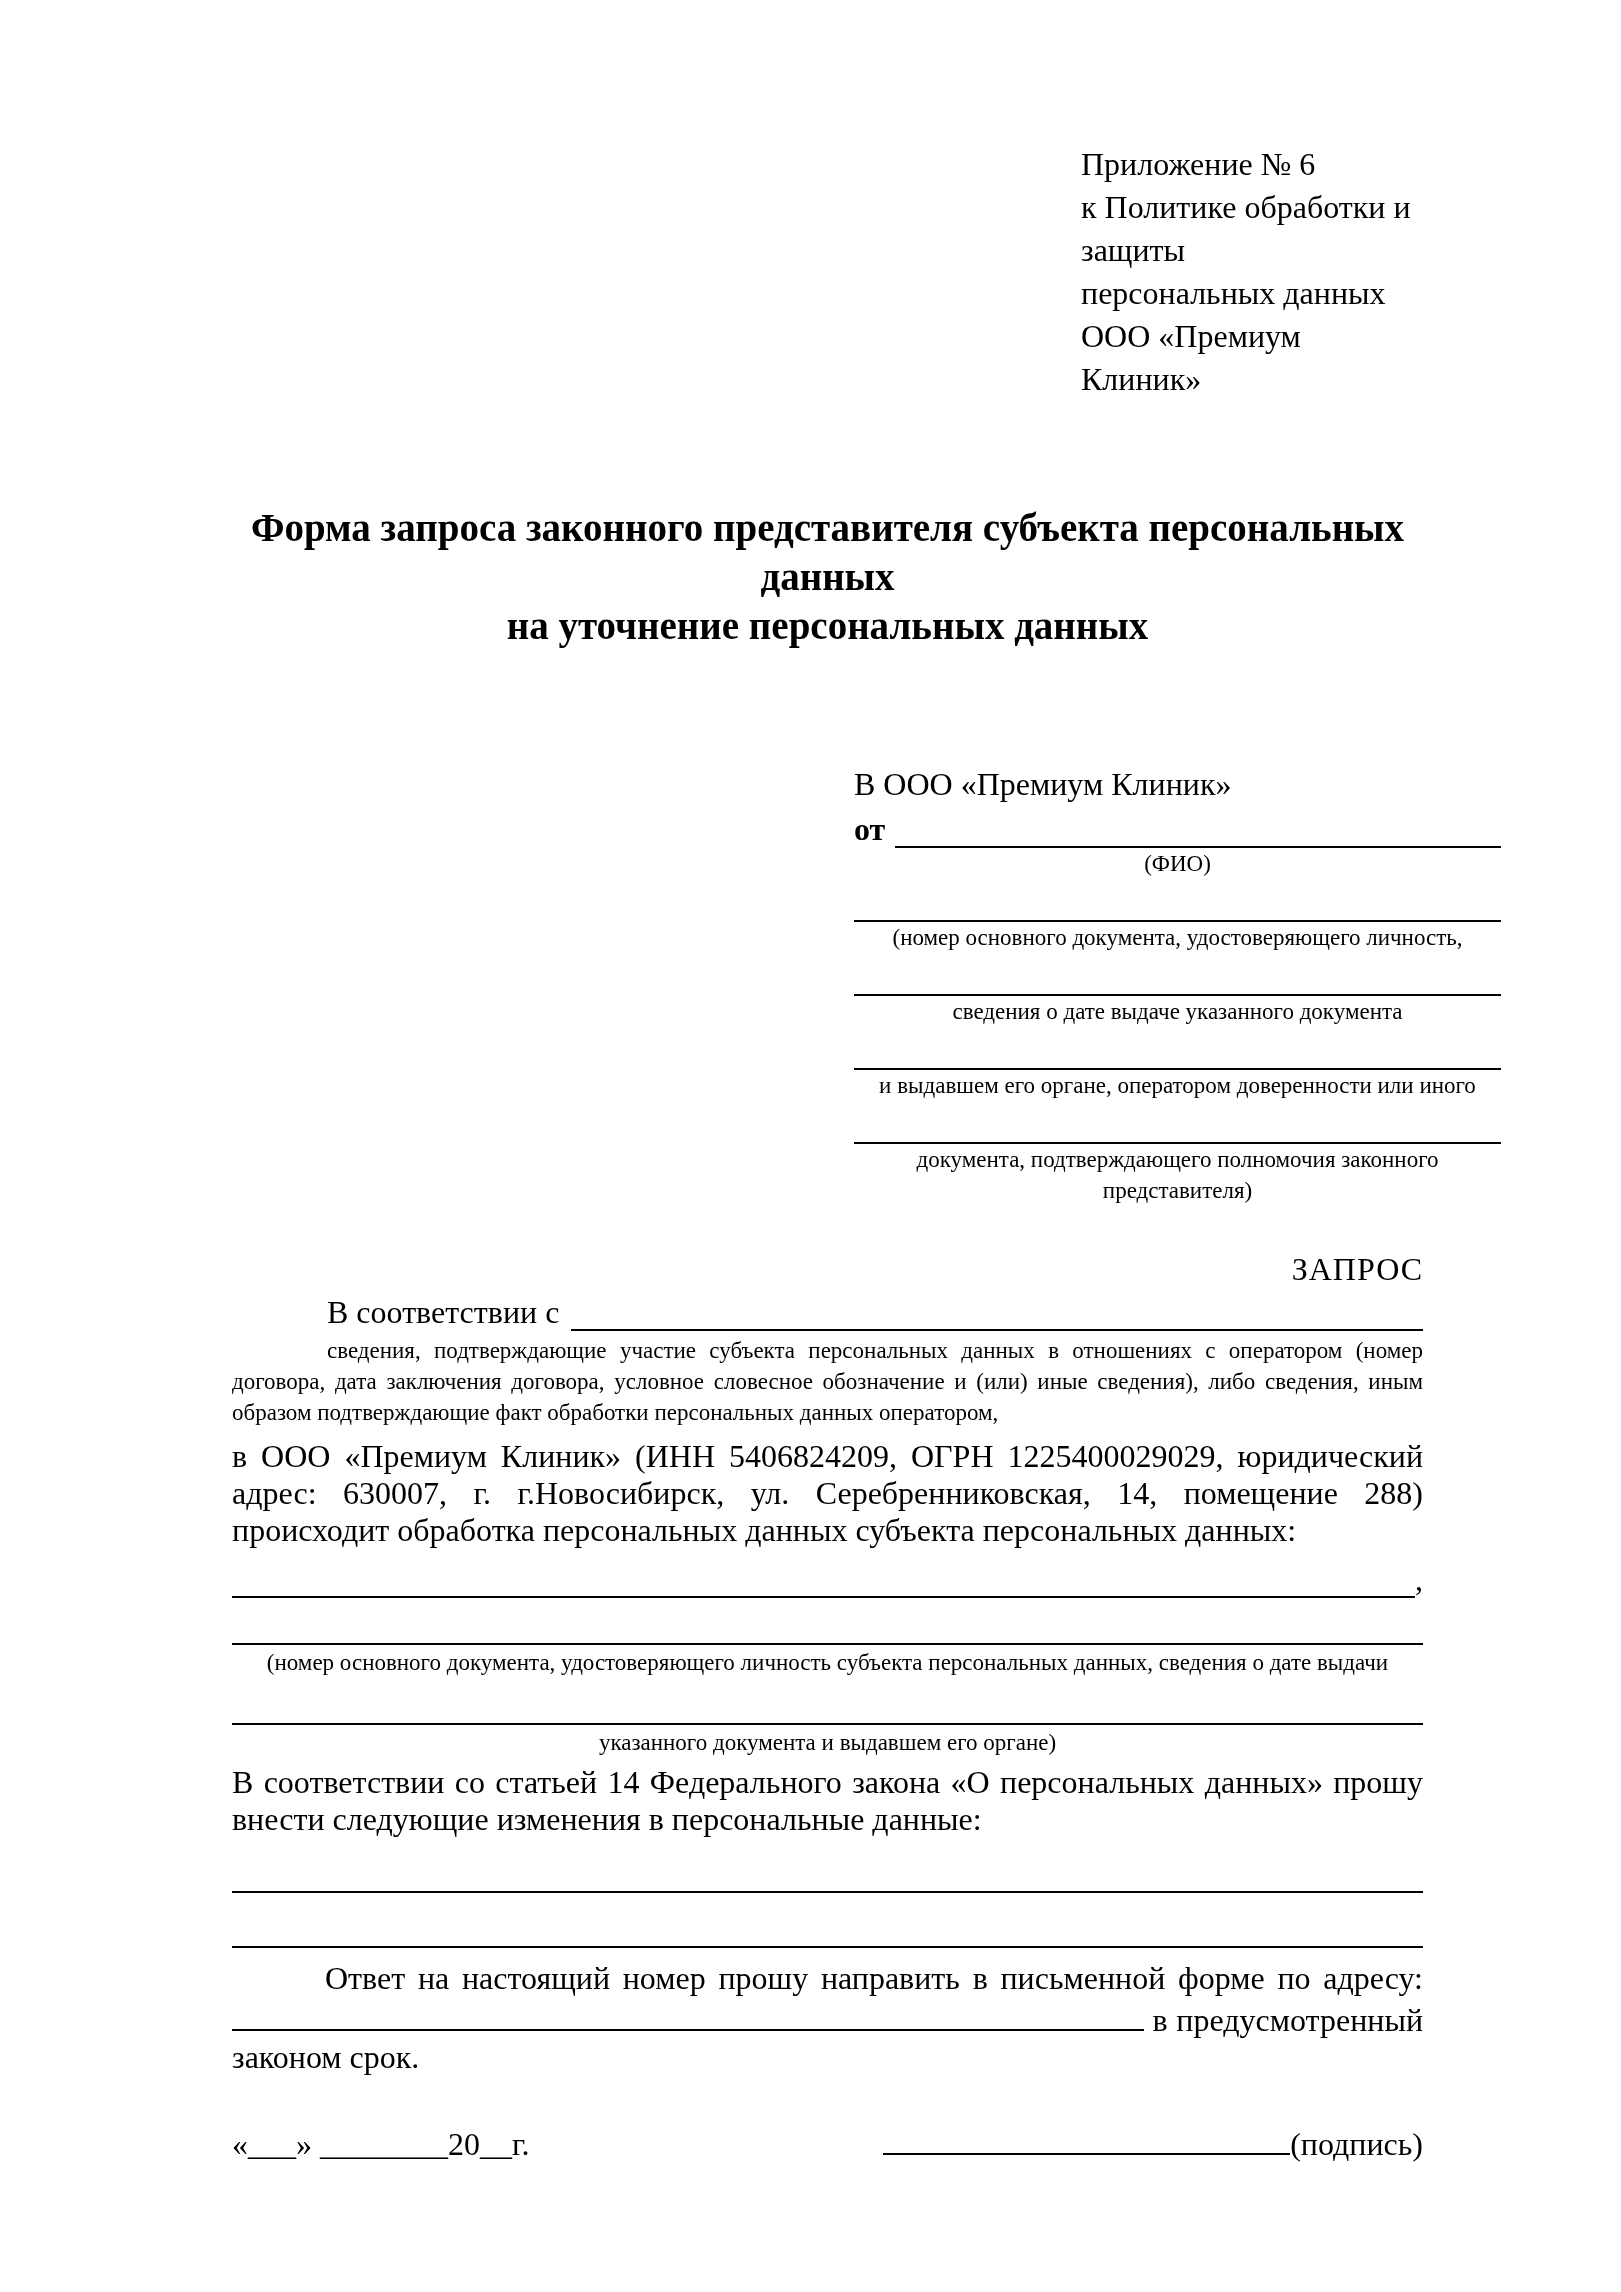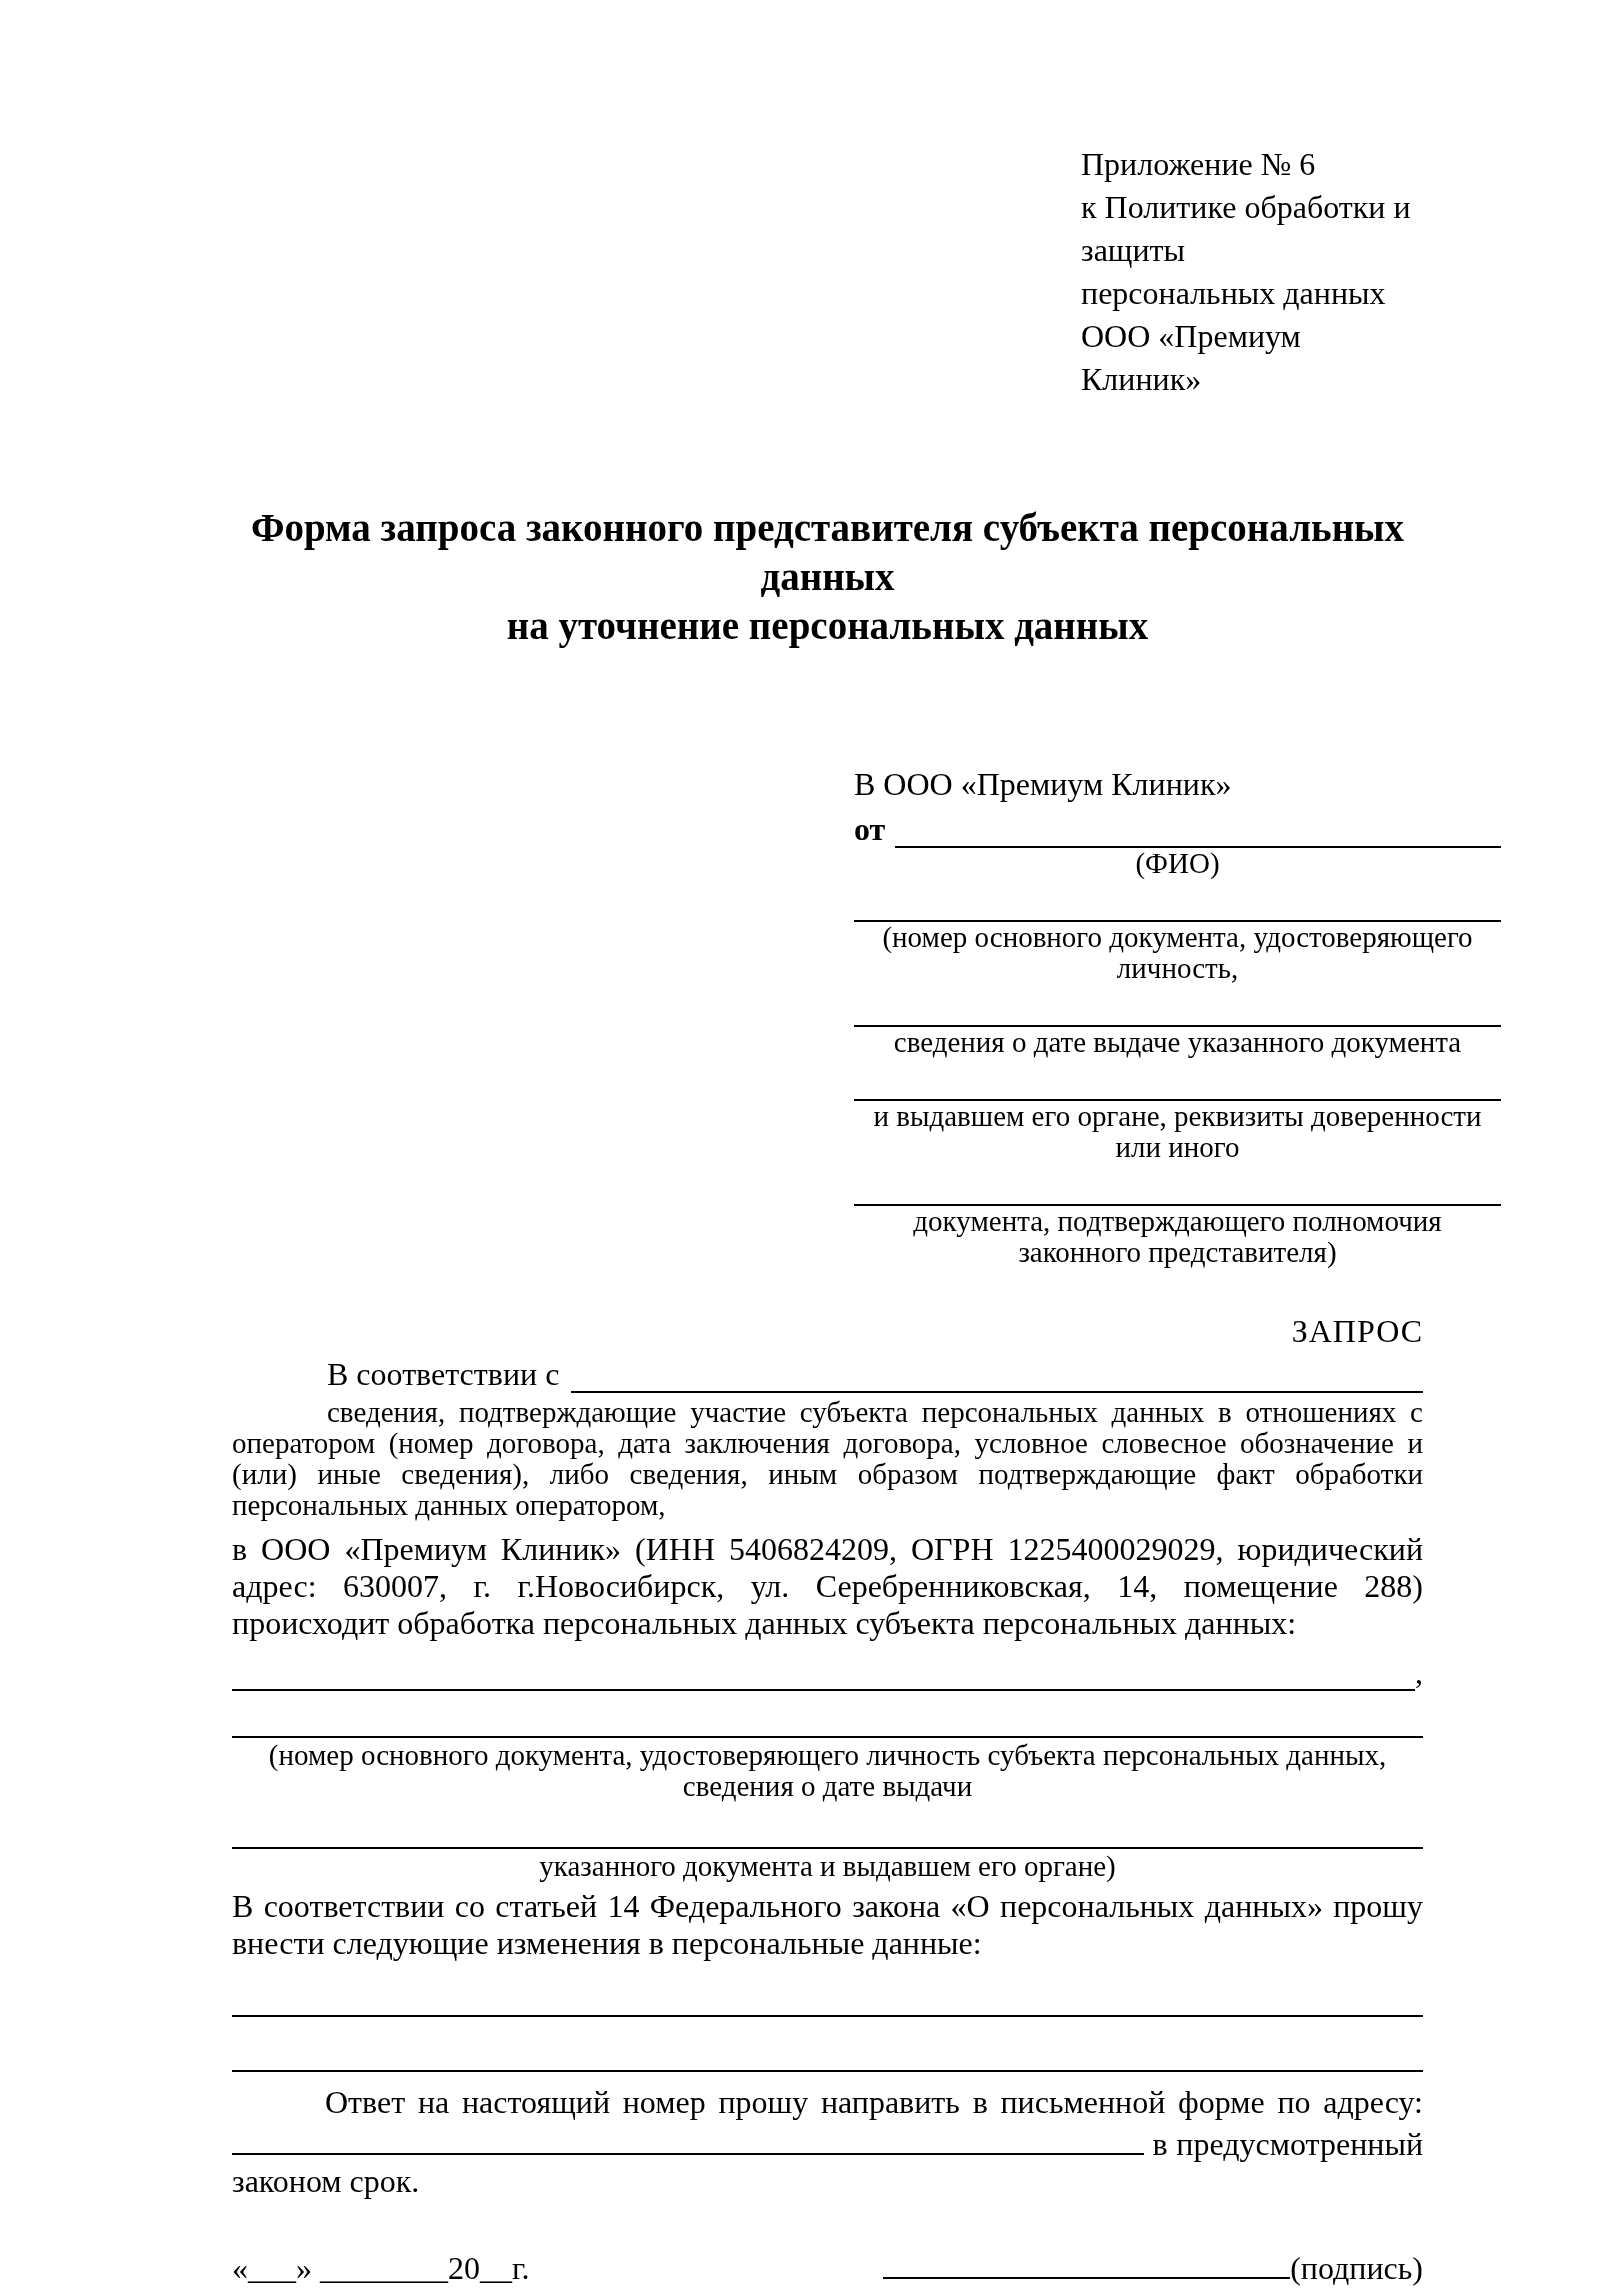--- a/index.html
+++ b/index.html
@@ -19,21 +19,21 @@
   .doc-title{
     margin-top:102px;
     text-align:center;
     font-weight:bold;
     font-size:39px;line-height:49px;
   }
   
   .addressee{margin-top:116px;margin-left:622px;width:647px;}
   .addr-from{display:flex;align-items:flex-end;margin-top:7.8px;font-weight:bold;}
   .addr-from .fill{flex:1;margin-left:9.8px;border-bottom:2.9px solid #000;height:33px;}
-  .small{font-size:29px;line-height:31px;}
+  .small{font-size:23px;line-height:31px;}
   .addr-caption{text-align:center;}
   .addr-blank{height:41px;border-bottom:2.9px solid #000;}
   
   .request-heading{margin-top:45px;text-align:right;letter-spacing:1px;}
   
   .basis-row{display:flex;align-items:flex-end;margin-top:5.9px;}
   .basis-row .lead{white-space:nowrap;padding-left:95px;}
   .basis-row .fill{flex:1;margin-left:11.8px;border-bottom:2.9px solid #000;height:33px;}
   .fineprint{text-align:justify;text-indent:95px;margin-top:3.9px;}
   .para{text-align:justify;line-height:37px;}
@@ -78,21 +78,21 @@
     </div>
     <div class="small addr-caption">(ФИО)</div>
 
     <div class="addr-blank"></div>
     <div class="small addr-caption">(номер основного документа, удостоверяющего личность,</div>
 
     <div class="addr-blank"></div>
     <div class="small addr-caption">сведения о дате выдаче указанного документа</div>
 
     <div class="addr-blank"></div>
-    <div class="small addr-caption">и выдавшем его органе, реквизиты доверенности или иного</div>
+    <div class="small addr-caption">и выдавшем его органе, оператором доверенности или иного</div>
 
     <div class="addr-blank"></div>
     <div class="small addr-caption">документа, подтверждающего полномочия законного представителя)</div>
   </div>
 
   <div class="request-heading">ЗАПРОС</div>
 
   <div class="basis-row">
     <span class="lead">В соответствии с</span>
     <span class="fill"></span>

